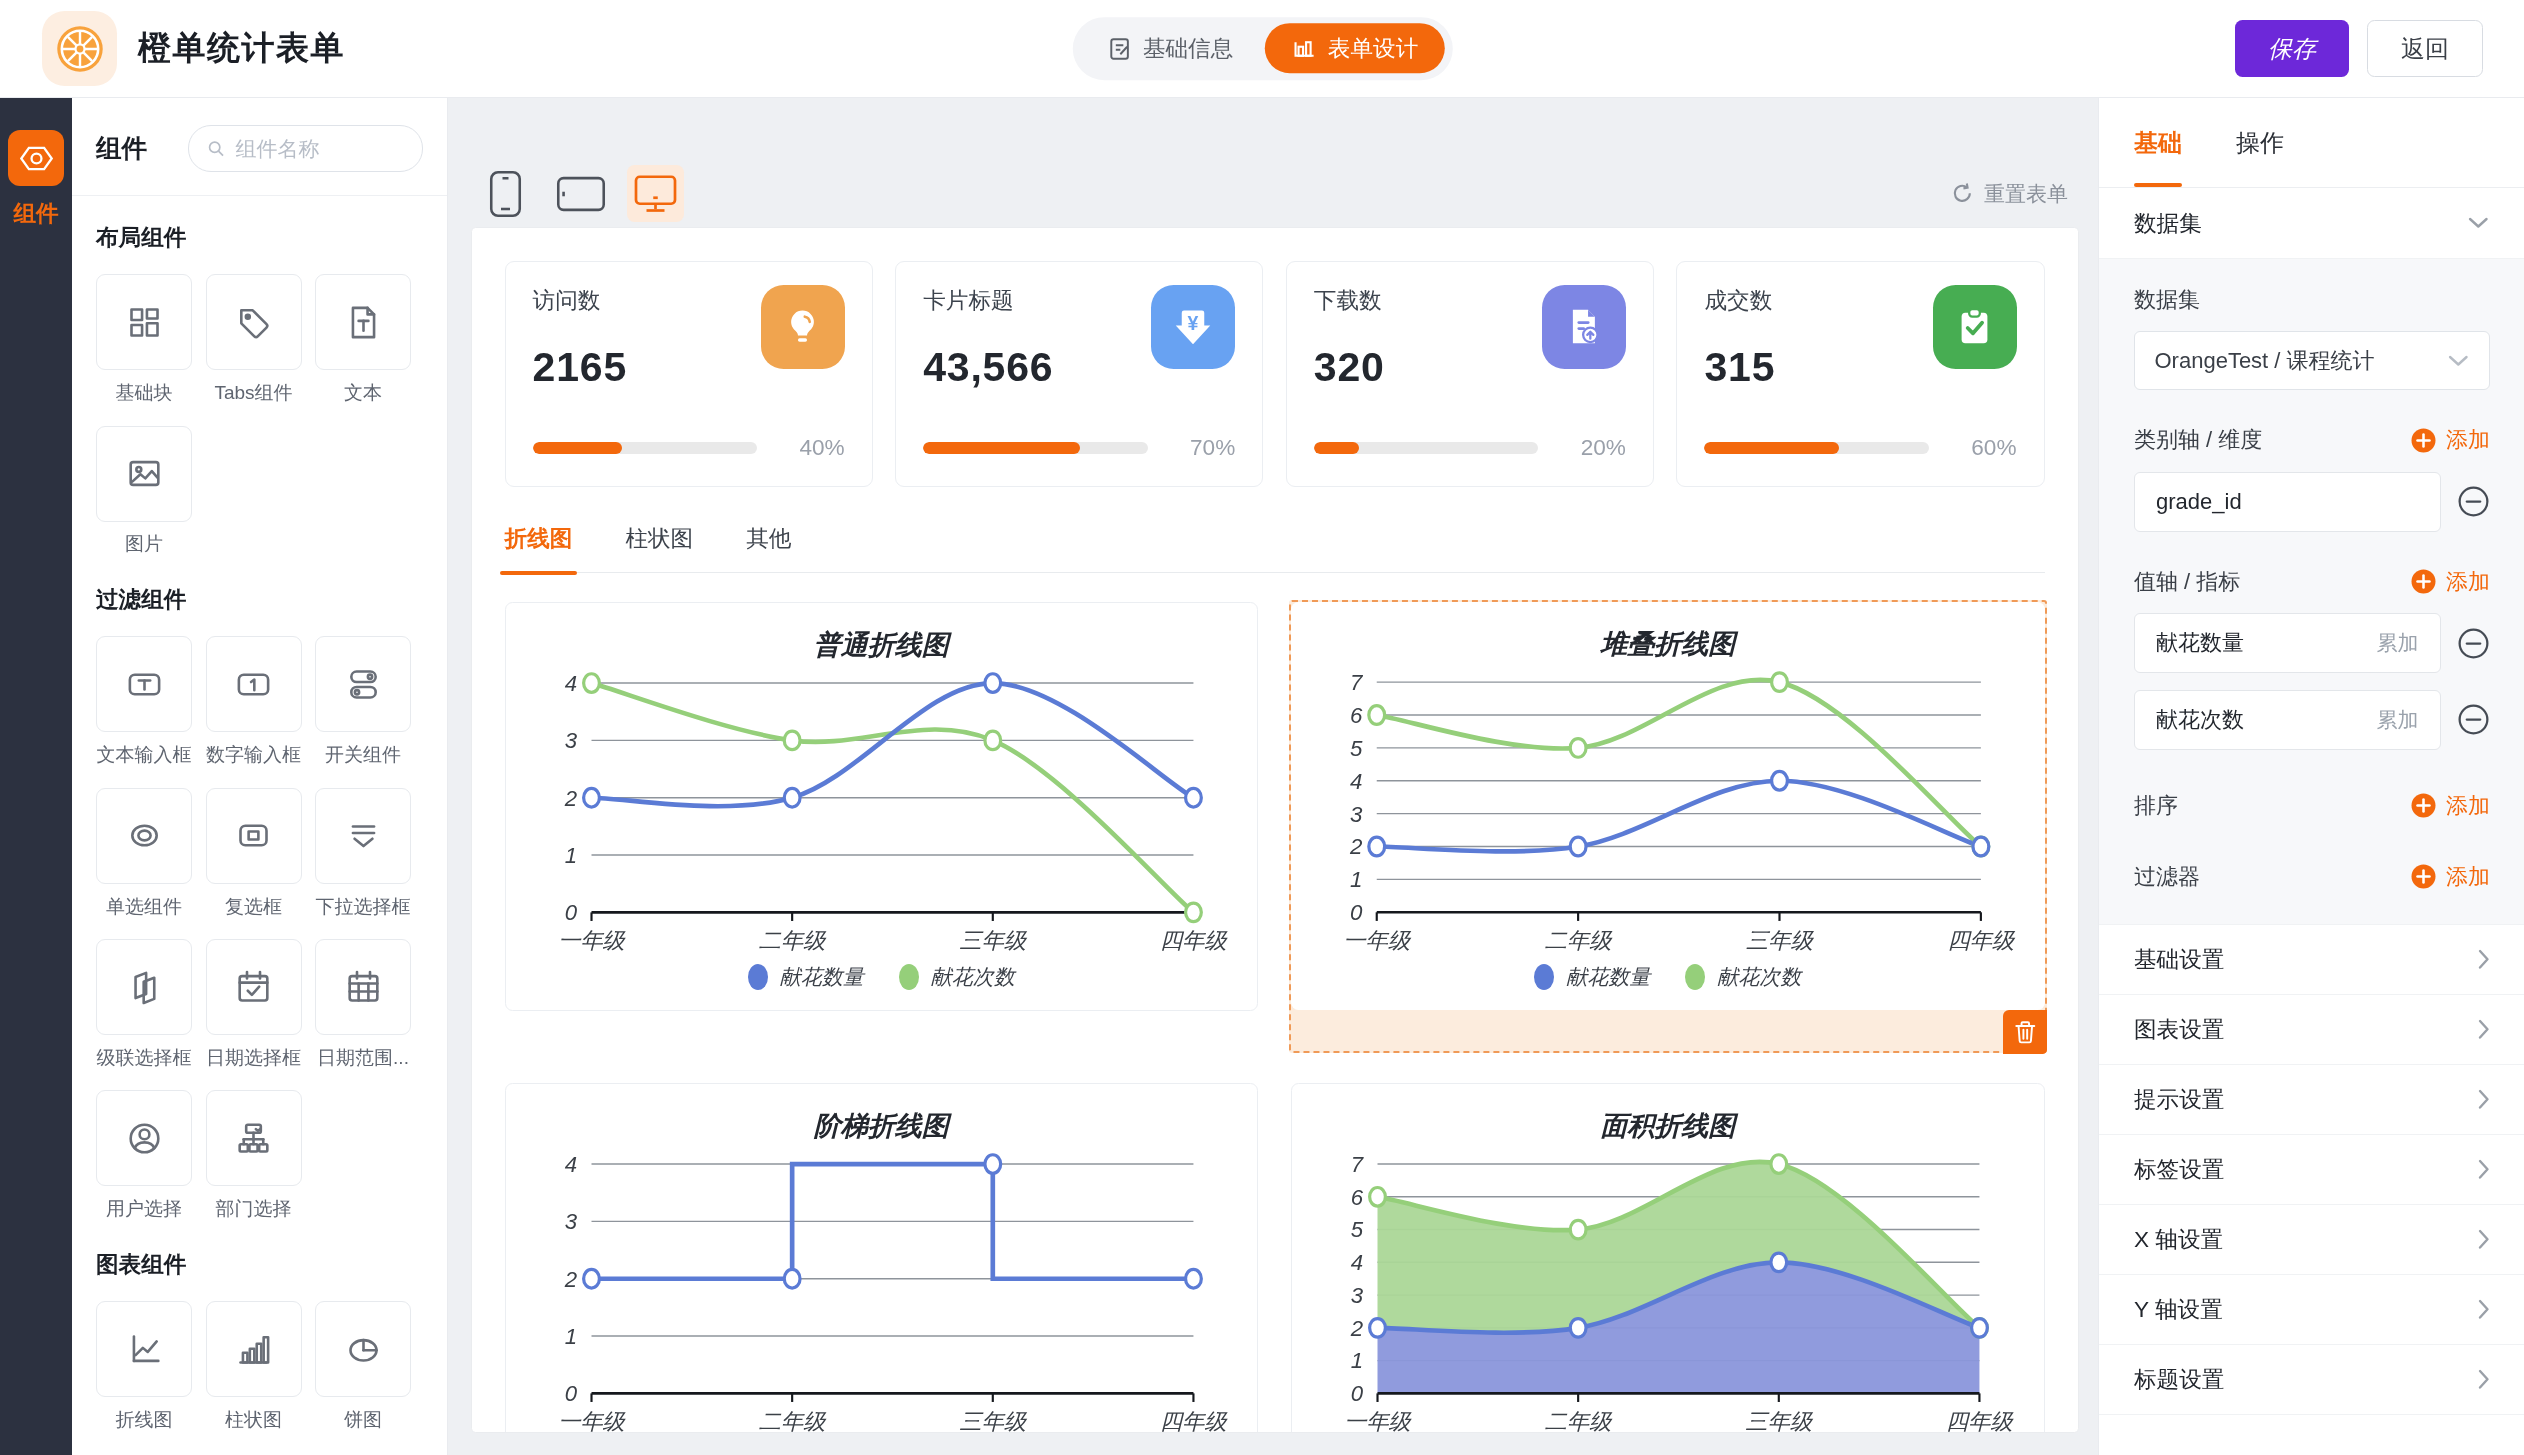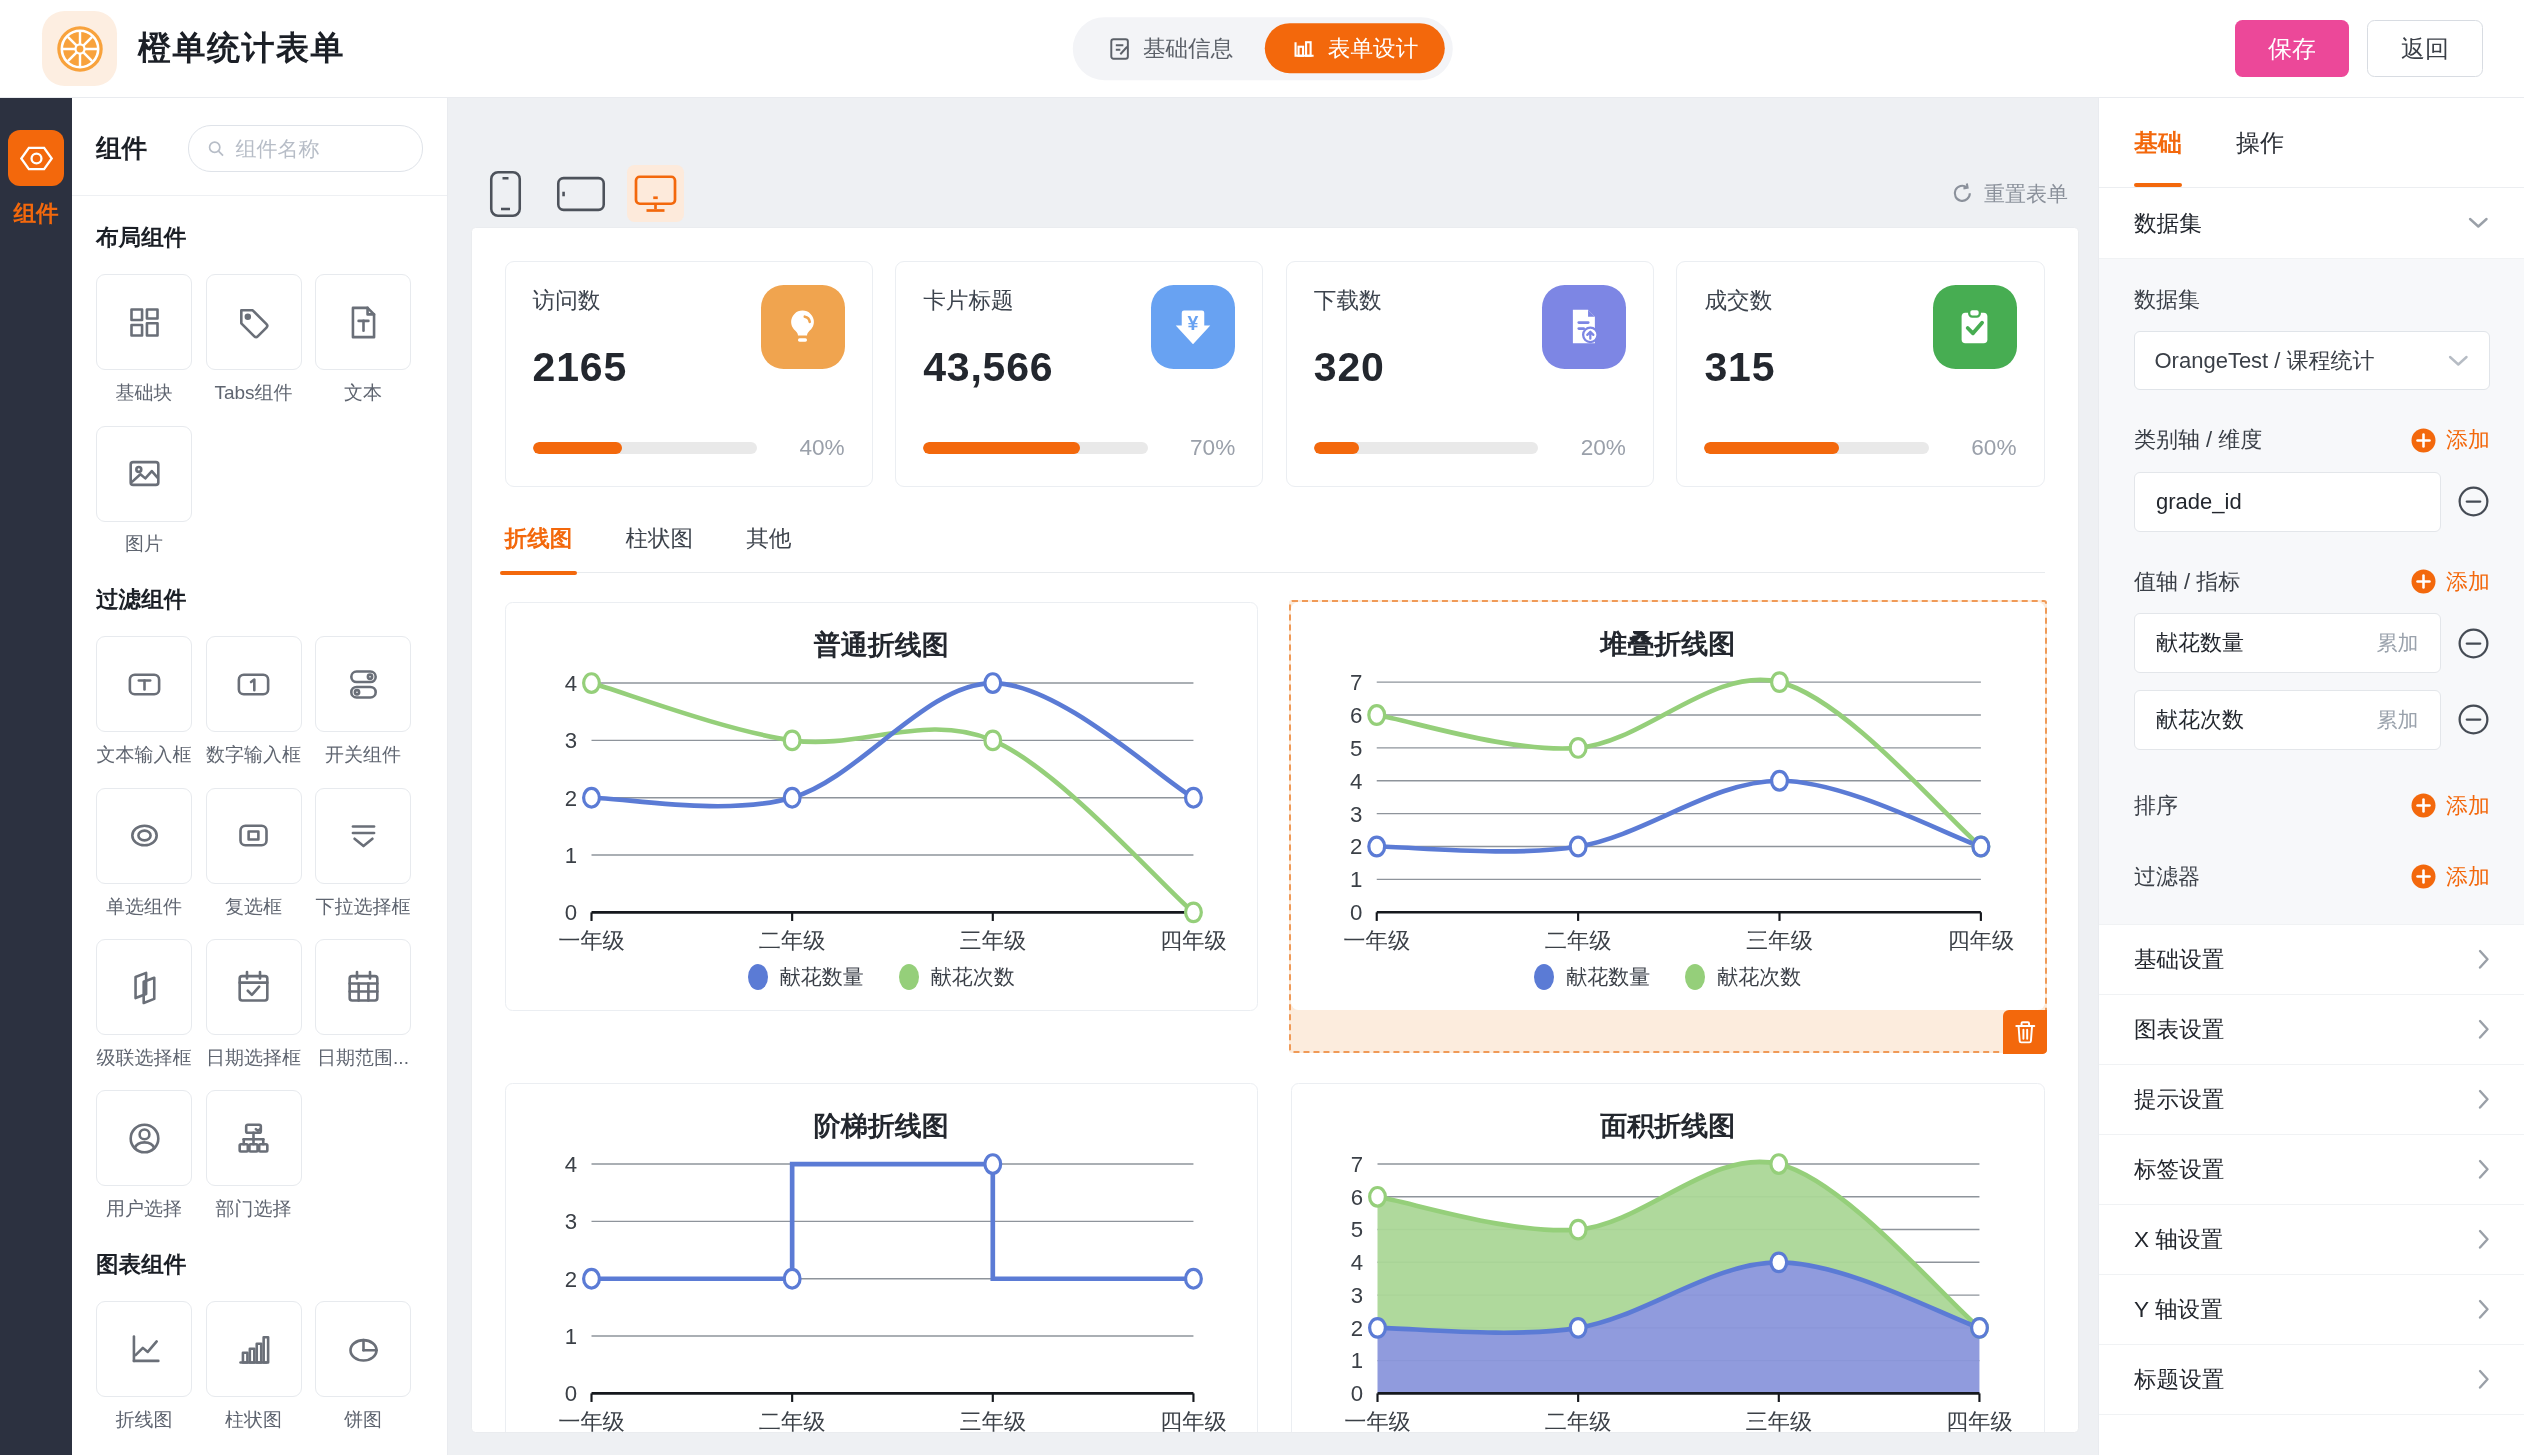--- a/index.html
+++ b/index.html
@@ -9,21 +9,21 @@
   
   .hdr { position:relative; height:98px; background:#fff; border-bottom:0.8px solid #e9ebef; display:flex; align-items:center; padding:0 42px; }
   .hdr-left { display:flex; align-items:center; gap:21px; }
   .logo-tile { width:75px; height:75px; border-radius:22.6px; background:#fdeee1; display:flex; align-items:center; justify-content:center; }
   .hdr-title { font-size:33px; font-weight:700; color:#1b1f26; letter-spacing:1.5px; }
   .seg-wrap { position:absolute; left:50%; top:50%; transform:translate(-50%,-50%); background:#f3f4f7; border-radius:751px; padding:6.8px 7.5px; display:flex; align-items:flex-end; gap:4.5px; }
   .seg { display:flex; align-items:center; gap:10.5px; font-size:22.6px; color:#5c6169; padding:0 27px; height:50px; border-radius:751px; cursor:pointer; }
   .seg.active { background:#f3680c; color:#fff; }
   .hdr-right { margin-left:auto; display:flex; gap:18px; }
   .btn { height:57px; min-width:113px; padding:0 33px; border-radius:7.5px; font-size:24px; display:flex; align-items:center; justify-content:center; cursor:pointer; }
-  .btn.primary { background:#ec4899; color:#fff; }
+  .btn.primary { background:#6d28d9; color:#fff;font-style:italic; }
   .btn.ghost { background:#fff; color:#3a3f47; border:0.8px solid #d8dce2; }
 
   
   .main { display:flex; height:1358px; }
 
   
   .rail { width:72px; background:#2c3140; padding-top:32px; display:flex; flex-direction:column; align-items:center; flex-shrink:0; }
   .rail-tile { width:56px; height:56px; border-radius:12px; background:#f3680c; display:flex; align-items:center; justify-content:center; cursor:pointer; }
   .rail-label { margin-top:12px; font-size:22.6px; color:#f3680c; font-weight:600; }
 
@@ -64,21 +64,21 @@
   .pct { font-size:22.6px; color:#9aa0aa; width:68px; text-align:right; }
 
   
   .ctabs { display:flex; gap:53px; margin-top:36px; border-bottom:1.5px solid #e8ebee; }
   .ctab { font-size:22.6px; color:#3d434c; padding-bottom:18px; position:relative; cursor:pointer; }
   .ctab.active { color:#f3680c; font-weight:700; }
   .ctab.active::after { content:""; position:absolute; left:-4.5px; right:-4.5px; bottom:-3px; height:4.5px; background:#f3680c; border-radius:2.3px; }
 
   
   .charts { display:grid; grid-template-columns:1fr 1fr; column-gap:33px; row-gap:32px; margin-top:29px; }
-  .chart-slot { position:relative; }
+  .chart-slot { position:relative;font-style:italic; }
   .chart-slot.sel { border:2.3px dashed #f09a57; background:#fcecdd; border-radius:3px; padding-bottom:41px; margin:-2.3px; }
   .chart-card { border:0.8px solid #ebeef2; border-radius:7.5px; background:#fff; padding:24px 21px 13.5px; }
   .chart-slot.sel .chart-card { border:none; }
   .chart-title { text-align:center; font-size:27px; font-weight:700; color:#23272e; }
   .legend { display:flex; justify-content:center; gap:35px; margin-top:4.5px; padding-bottom:6px; }
   .leg { display:flex; align-items:center; gap:12px; font-size:21px; color:#3a3f47; }
   .leg-dot { width:20px; height:26px; border-radius:50%; }
   .del-btn { position:absolute; right:-2.3px; bottom:-2.3px; width:44px; height:44px; background:#f3680c; border-radius:6px 0 4.5px 0; display:flex; align-items:center; justify-content:center; cursor:pointer; }
 
   

